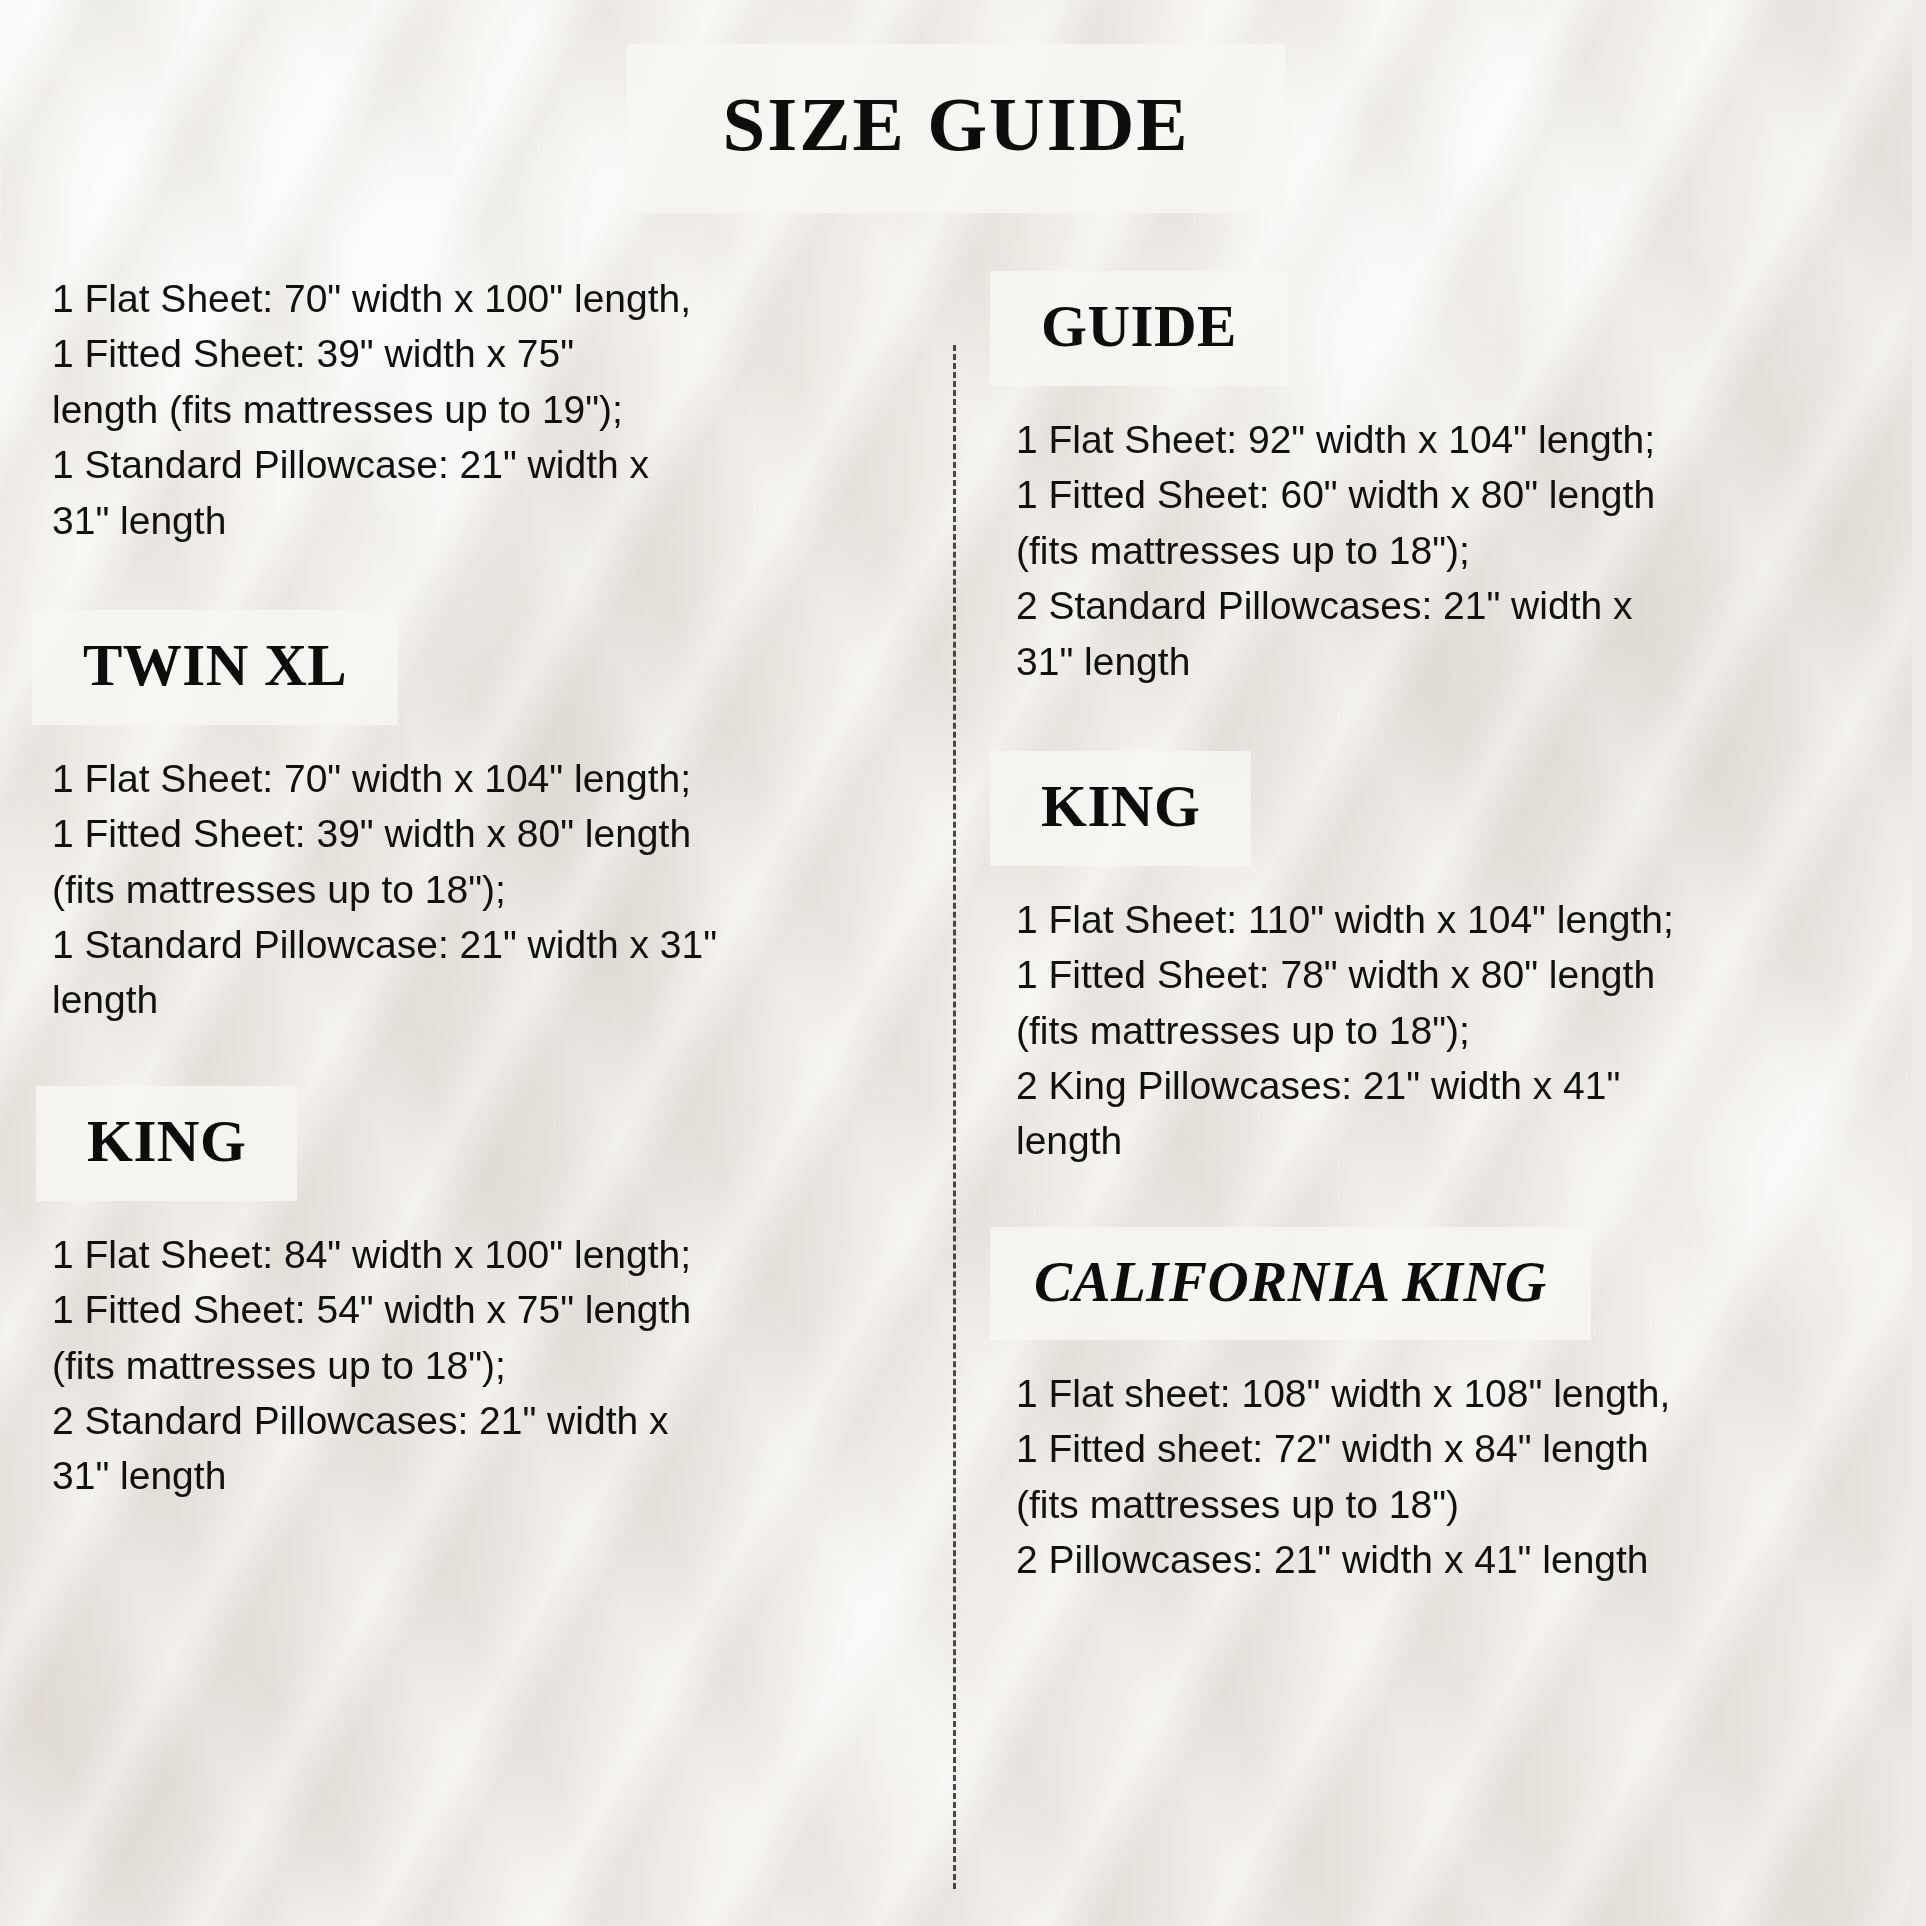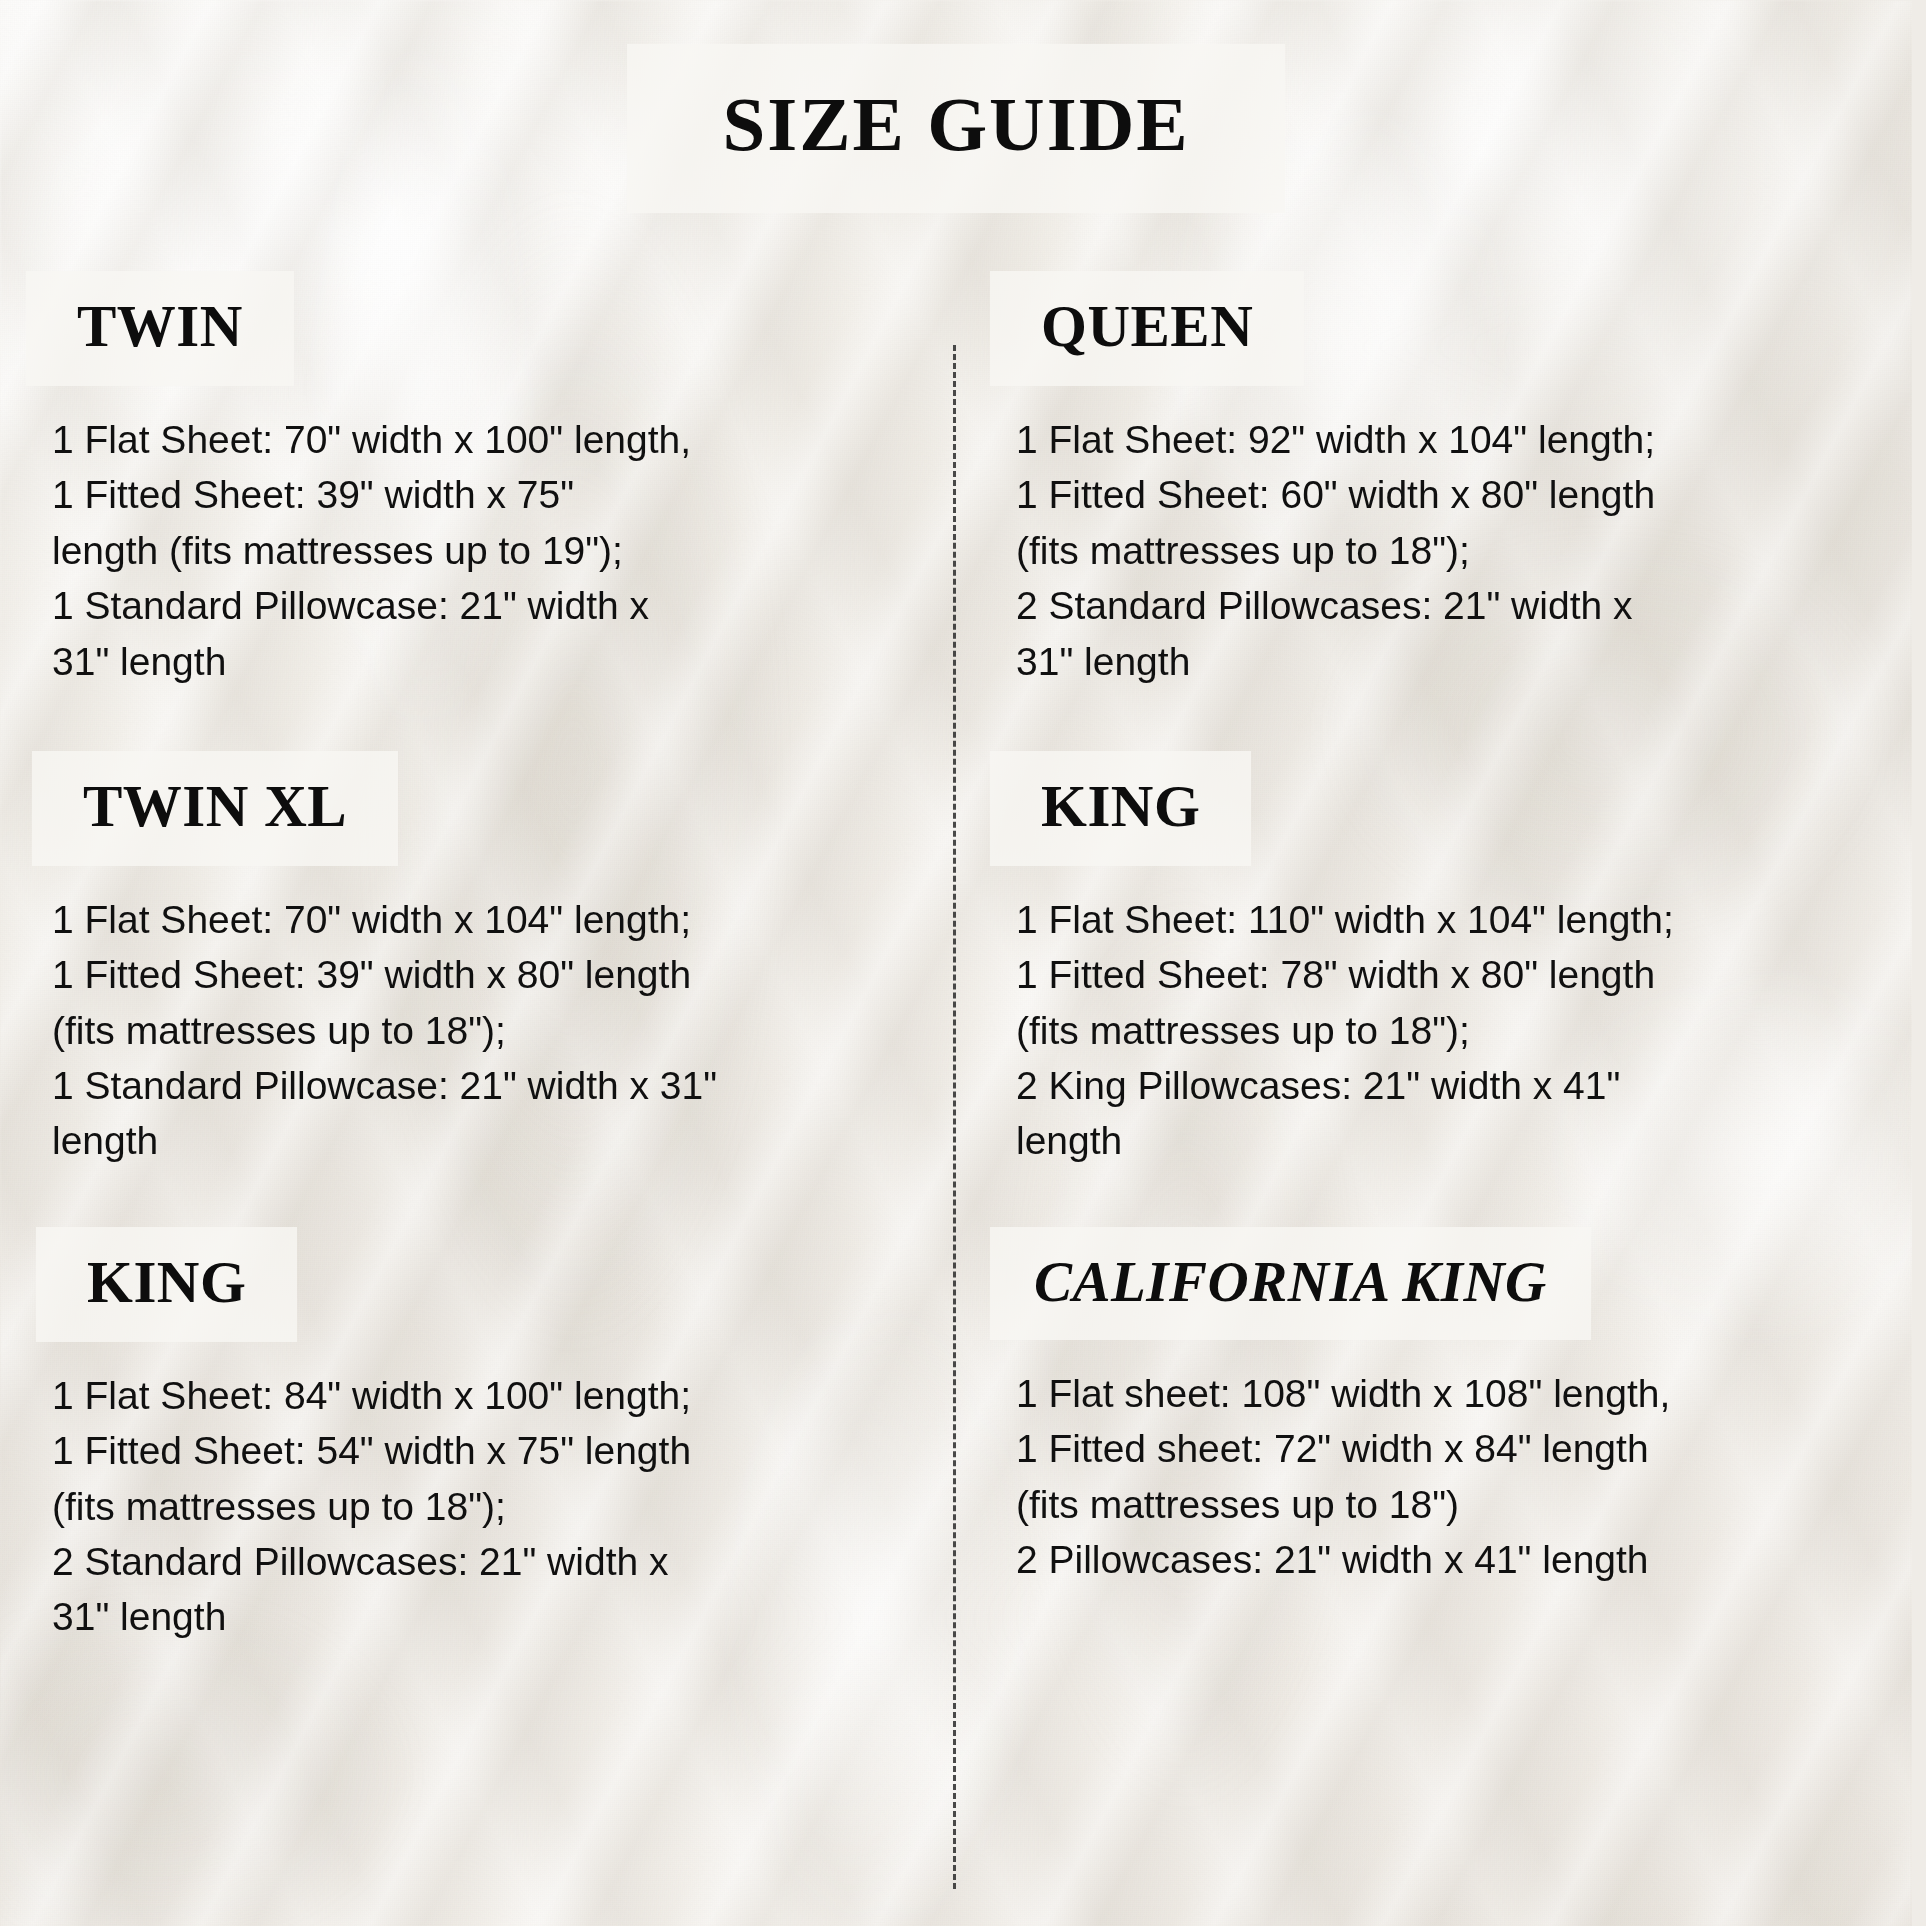--- a/index.html
+++ b/index.html
@@ -166,23 +166,20 @@
 
     <div class="title-wrap">
       <div class="label-chip title-chip">SIZE GUIDE</div>
     </div>
 
     <div class="divider"></div>
 
     <div class="col col-left">
 
       <div class="block blk-twin">
-        <div class="block-head">
-          <span class="label-chip head-chip">TWIN</span>
-        </div>
         <div class="spec">
           <span class="line">1 Flat Sheet: 70" width x 100" length,</span>
           <span class="line">1 Fitted Sheet: 39" width x 75"</span>
           <span class="line">length (fits mattresses up to 19");</span>
           <span class="line">1 Standard Pillowcase: 21" width x</span>
           <span class="line">31" length</span>
         </div>
       </div>
 
       <div class="gap-a"></div>
@@ -214,21 +211,21 @@
           <span class="line">31" length</span>
         </div>
       </div>
 
     </div>
 
     <div class="col col-right">
 
       <div class="block blk-queen">
         <div class="block-head">
-          <span class="label-chip head-chip">QUEEN</span>
+          <span class="label-chip head-chip">GUIDE</span>
         </div>
         <div class="spec">
           <span class="line">1 Flat Sheet: 92" width x 104" length;</span>
           <span class="line">1 Fitted Sheet: 60" width x 80" length</span>
           <span class="line">(fits mattresses up to 18");</span>
           <span class="line">2 Standard Pillowcases: 21" width x</span>
           <span class="line">31" length</span>
         </div>
       </div>
 

